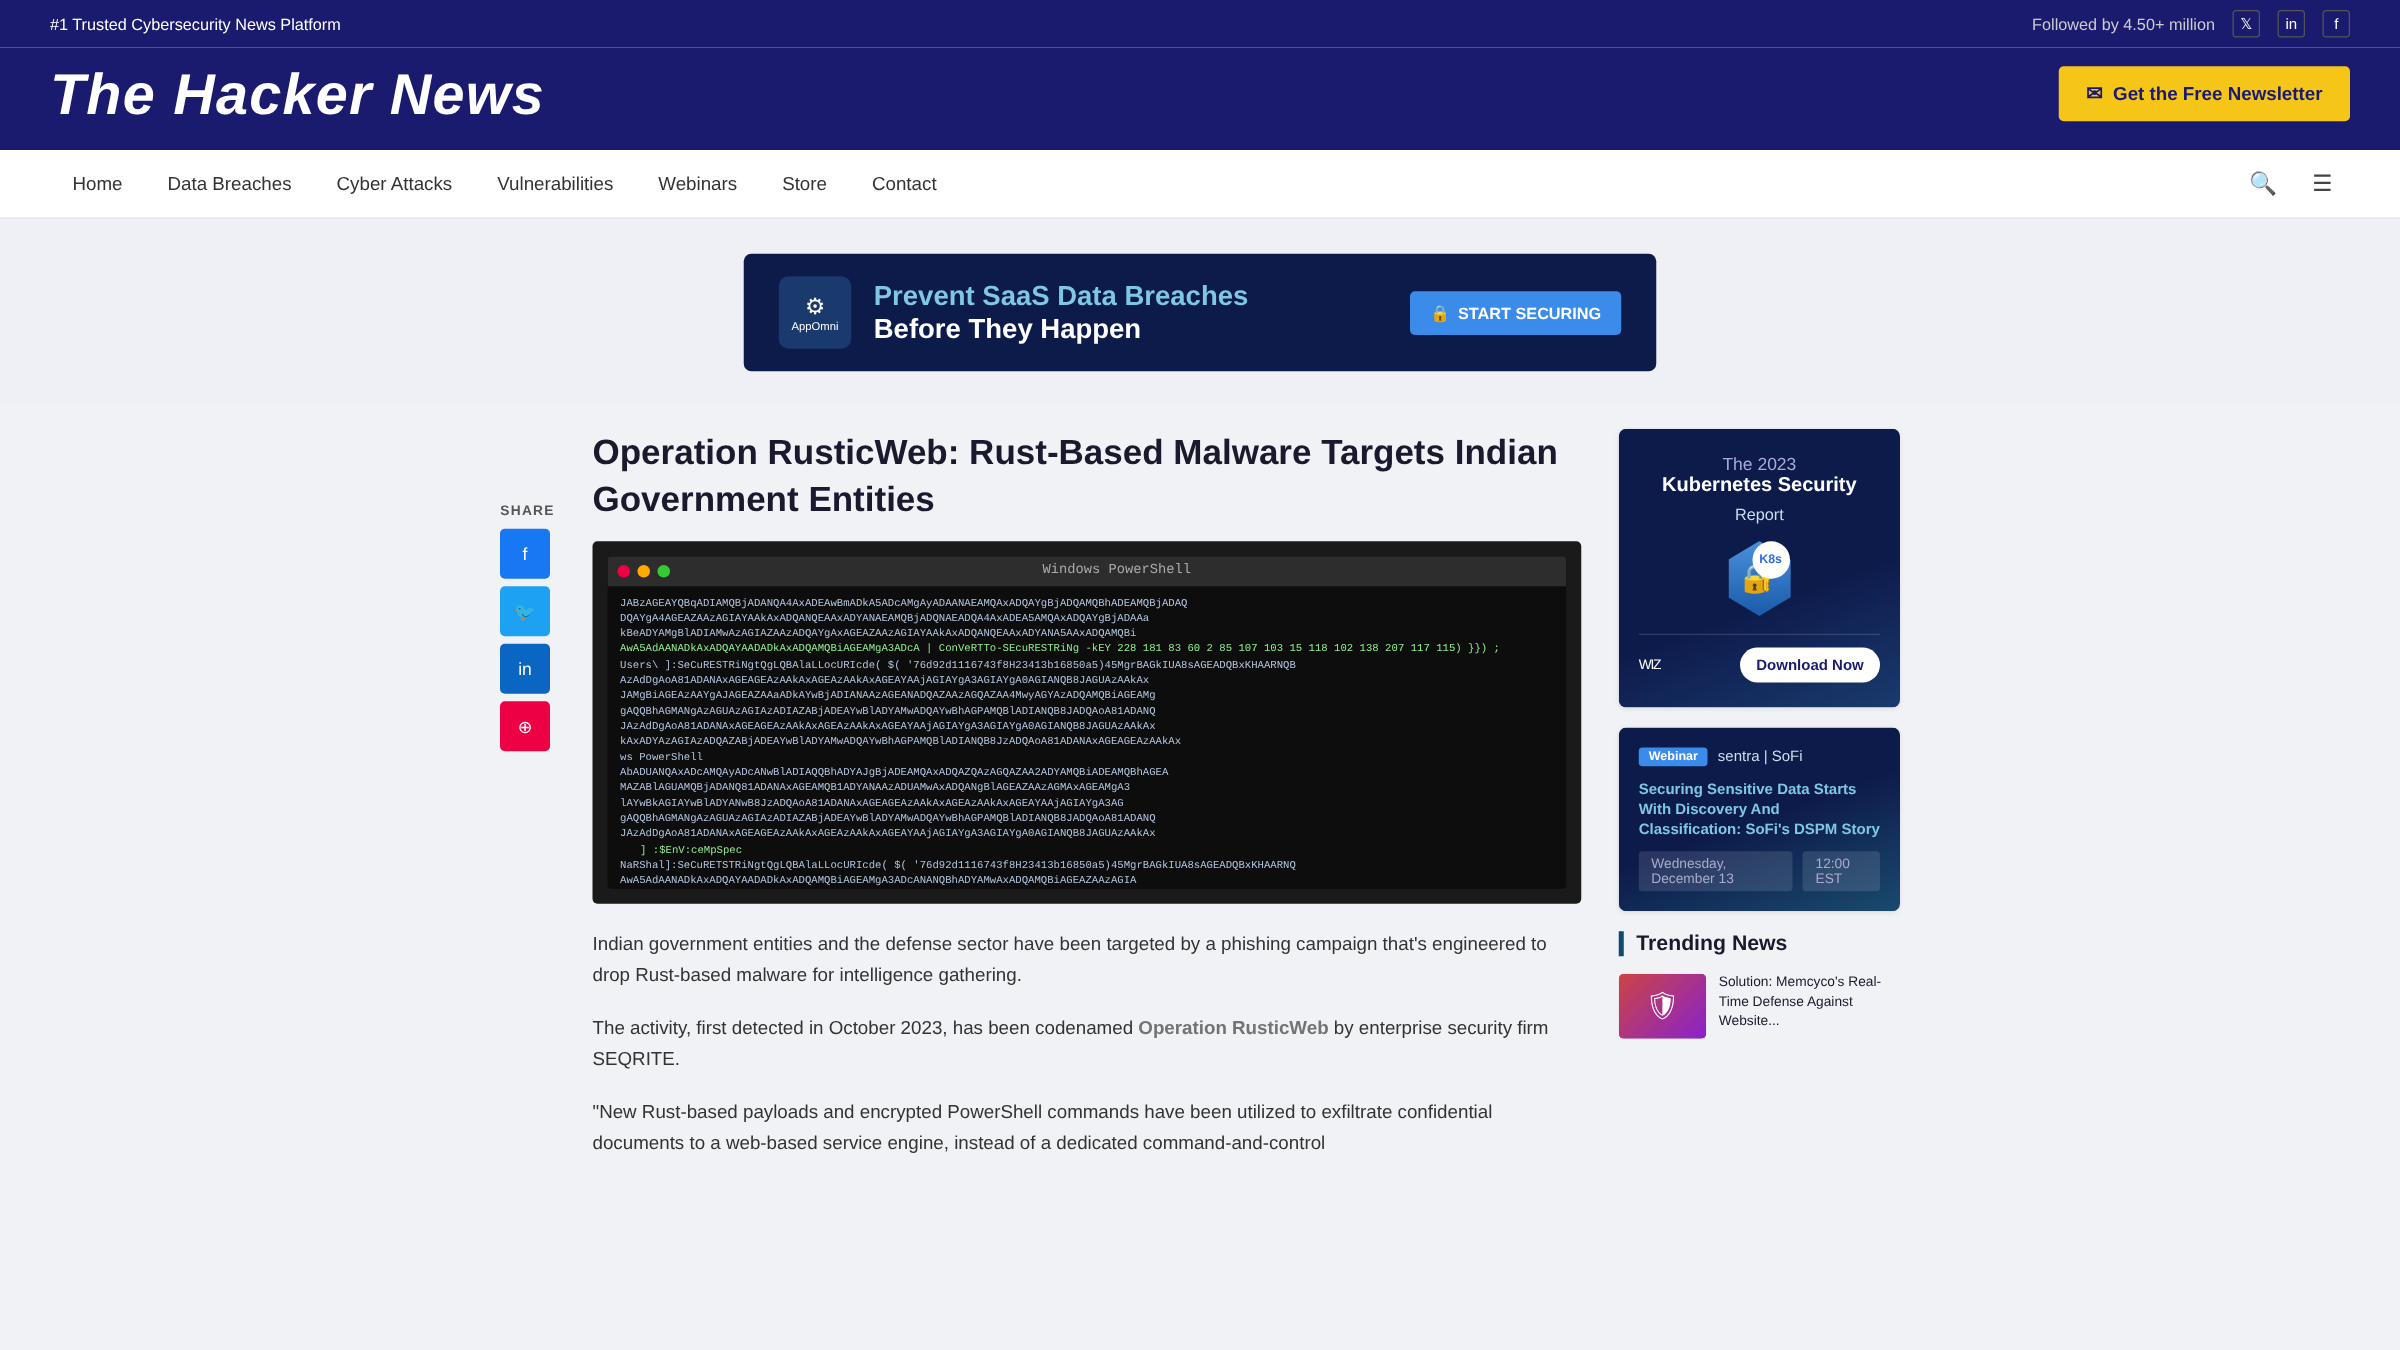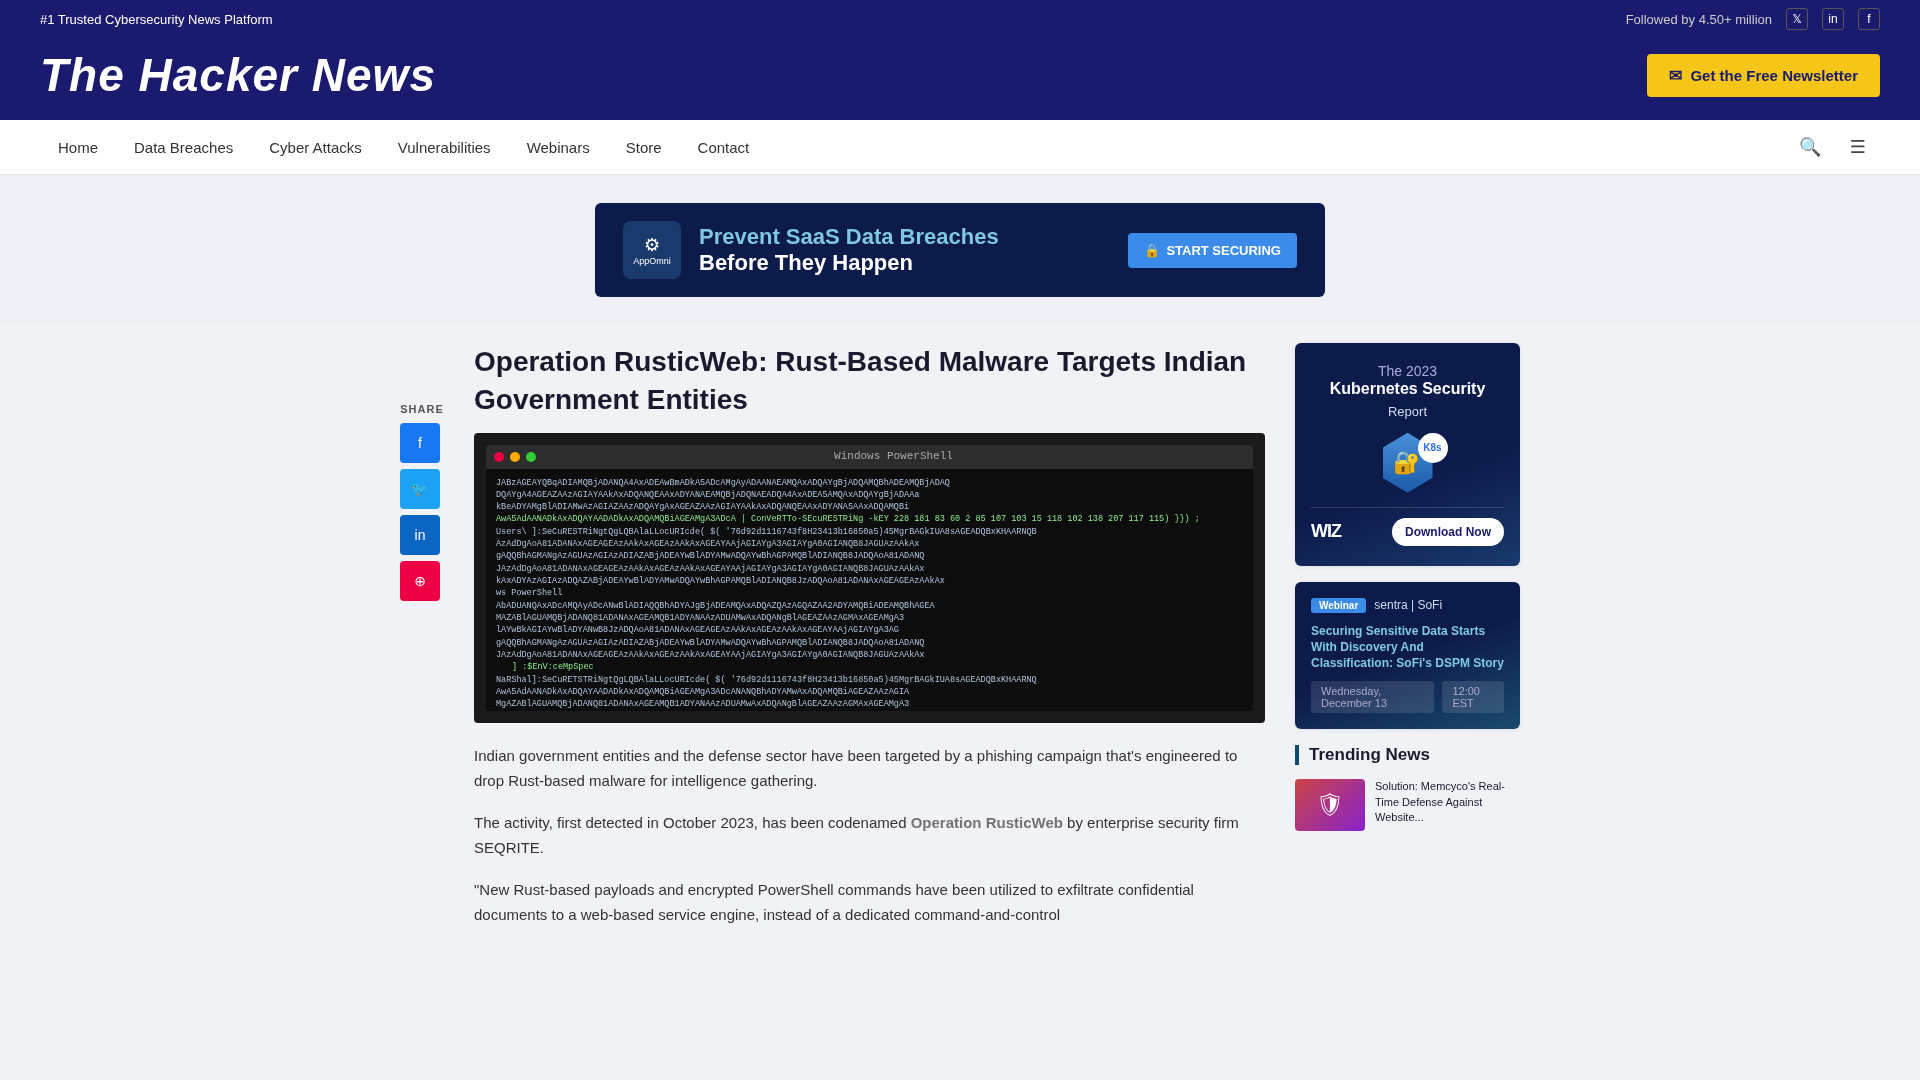--- a/index.html
+++ b/index.html
@@ -248,32 +248,32 @@
     }
     .shield-shape {
       width: 50px; height: 60px;
       background: linear-gradient(#4a90d9, #1a5aaa);
       clip-path: polygon(50% 0%, 100% 25%, 100% 75%, 50% 100%, 0% 75%, 0% 25%);
       display: flex; align-items: center; justify-content: center;
       font-size: 22px;
     }
     .k8s-logo-small {
       position: absolute;
-      right: 0; top: 0;
+      right: 16px; top: 0;
       width: 30px; height: 30px;
       background: #fff;
       border-radius: 50%;
       display: flex; align-items: center; justify-content: center;
       font-size: 10px; color: #326ce5; font-weight: bold;
     }
     .wiz-row {
       display: flex; align-items: center; justify-content: space-between;
       margin-top: 10px; padding-top: 10px; border-top: 1px solid rgba(255,255,255,0.15);
     }
-    .wiz-logo { font-size: 18px; font-weight: 700; color: #fff; letter-spacing: -1px; }
+    .wiz-logo { font-size: 11px; font-weight: 400; color: #fff; letter-spacing: -1px; }
     .download-btn {
       background: #fff;
       color: #1a1a6e;
       border: none;
       padding: 7px 13px;
       border-radius: 20px;
       font-size: 12px;
       font-weight: bold;
       cursor: pointer;
     }
@@ -400,20 +400,21 @@
           <div class="t-dot t-green"></div>
           <div class="terminal-title">Windows PowerShell</div>
         </div>
         <div id="code-lines">
             <div style="white-space: nowrap; overflow: hidden; color: rgb(176, 196, 222);">JABzAGEAYQBqADIAMQBjADANQA4AxADEAwBmADkA5ADcAMgAyADAANAEAMQAxADQAYgBjADQAMQBhADEAMQBjADAQ</div>
             <div style="white-space: nowrap; overflow: hidden; color: rgb(176, 196, 222);">DQAYgA4AGEAZAAzAGIAYAAkAxADQANQEAAxADYANAEAMQBjADQNAEADQA4AxADEA5AMQAxADQAYgBjADAAa</div>
             <div style="white-space: nowrap; overflow: hidden; color: rgb(176, 196, 222);">kBeADYAMgBlADIAMwAzAGIAZAAzADQAYgAxAGEAZAAzAGIAYAAkAxADQANQEAAxADYANA5AAxADQAMQBi</div>
             <div style="white-space: nowrap; overflow: hidden; color: rgb(144, 238, 144);">AwA5AdAANADkAxADQAYAADADkAxADQAMQBiAGEAMgA3ADcA | ConVeRTTo-SEcuRESTRiNg -kEY 228 181 83 60 2 85 107 103 15 118 102 138 207 117 115) }}) ;</div>
             <div style="white-space: nowrap; overflow: hidden; color: rgb(176, 196, 222);">Users\ ]:SeCuRESTRiNgtQgLQBAlaLLocURIcde( $( '76d92d1116743f8H23413b16850a5)45MgrBAGkIUA8sAGEADQBxKHAARNQB</div>
             <div style="white-space: nowrap; overflow: hidden; color: rgb(176, 196, 222);">AzAdDgAoA81ADANAxAGEAGEAzAAkAxAGEAzAAkAxAGEAYAAjAGIAYgA3AGIAYgA0AGIANQB8JAGUAzAAkAx</div>
+            <div style="white-space: nowrap; overflow: hidden; color: rgb(176, 196, 222);">JAMgBiAGEAzAAYgAJAGEAZAAaADkAYwBjADIANAAzAGEANADQAZAAzAGQAZAA4MwyAGYAzADQAMQBiAGEAMg</div>
             <div style="white-space: nowrap; overflow: hidden; color: rgb(176, 196, 222);">gAQQBhAGMANgAzAGUAzAGIAzADIAZABjADEAYwBlADYAMwADQAYwBhAGPAMQBlADIANQB8JADQAoA81ADANQ</div>
             <div style="white-space: nowrap; overflow: hidden; color: rgb(176, 196, 222);">JAzAdDgAoA81ADANAxAGEAGEAzAAkAxAGEAzAAkAxAGEAYAAjAGIAYgA3AGIAYgA0AGIANQB8JAGUAzAAkAx</div>
             <div style="white-space: nowrap; overflow: hidden; color: rgb(176, 196, 222);">kAxADYAzAGIAzADQAZABjADEAYwBlADYAMwADQAYwBhAGPAMQBlADIANQB8JzADQAoA81ADANAxAGEAGEAzAAkAx</div>
             <div style="white-space: nowrap; overflow: hidden; color: rgb(176, 196, 222);">ws PowerShell</div>
             <div style="white-space: nowrap; overflow: hidden; color: rgb(176, 196, 222);">AbADUANQAxADcAMQAyADcANwBlADIAQQBhADYAJgBjADEAMQAxADQAZQAzAGQAZAA2ADYAMQBiADEAMQBhAGEA</div>
             <div style="white-space: nowrap; overflow: hidden; color: rgb(176, 196, 222);">MAZABlAGUAMQBjADANQ81ADANAxAGEAMQB1ADYANAAzADUAMwAxADQANgBlAGEAZAAzAGMAxAGEAMgA3</div>
             <div style="white-space: nowrap; overflow: hidden; color: rgb(176, 196, 222);">lAYwBkAGIAYwBlADYANwB8JzADQAoA81ADANAxAGEAGEAzAAkAxAGEAzAAkAxAGEAYAAjAGIAYgA3AG</div>
             <div style="white-space: nowrap; overflow: hidden; color: rgb(176, 196, 222);">gAQQBhAGMANgAzAGUAzAGIAzADIAZABjADEAYwBlADYAMwADQAYwBhAGPAMQBlADIANQB8JADQAoA81ADANQ</div>
             <div style="white-space: nowrap; overflow: hidden; color: rgb(176, 196, 222);">JAzAdDgAoA81ADANAxAGEAGEAzAAkAxAGEAzAAkAxAGEAYAAjAGIAYgA3AGIAYgA0AGIANQB8JAGUAzAAkAx</div>
             <div style="white-space: nowrap; overflow: hidden; color: rgb(144, 238, 144); margin-left: 16px;">] :$EnV:ceMpSpec</div>

